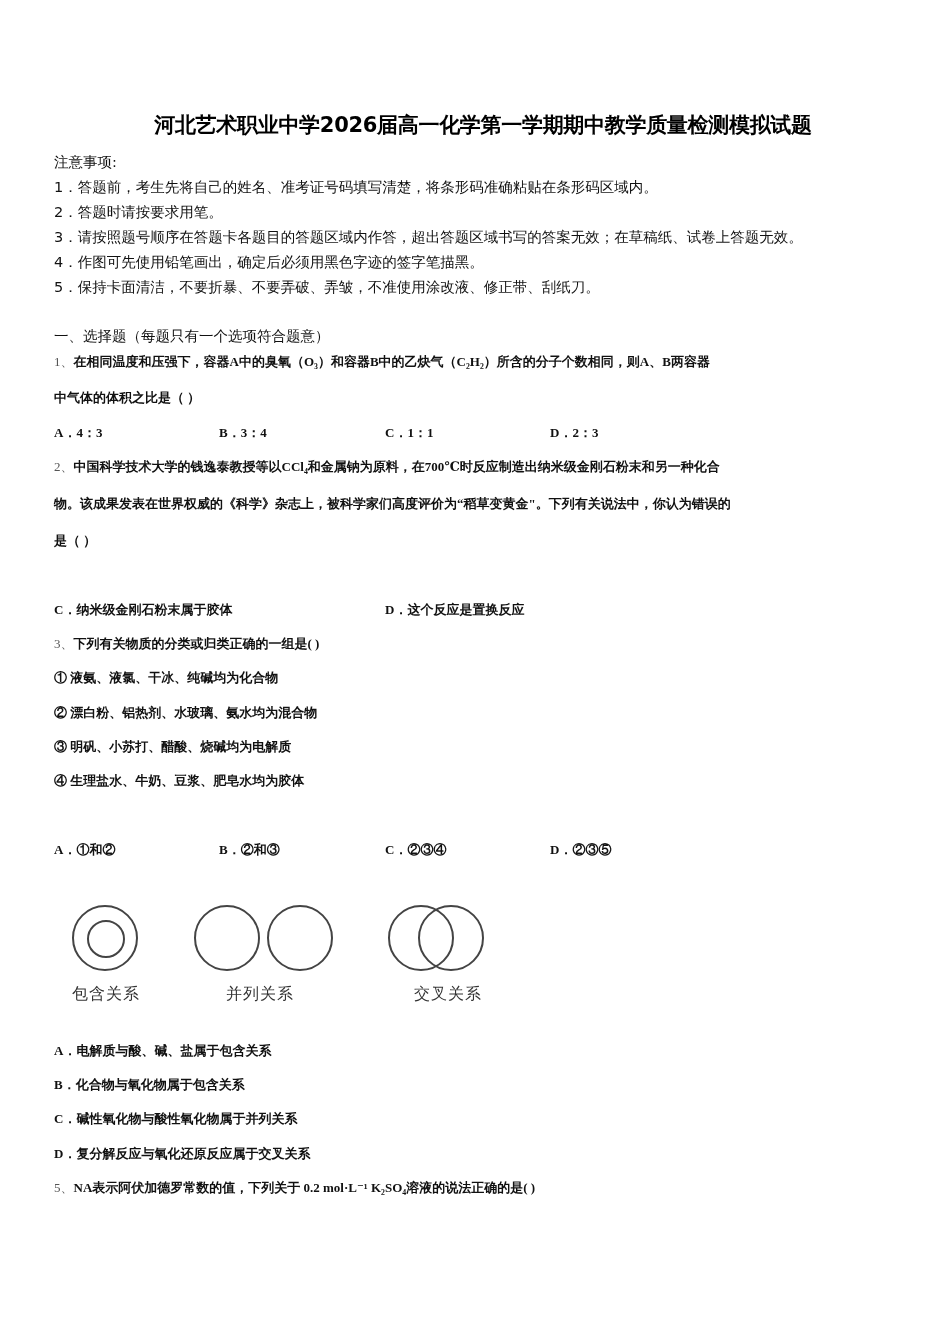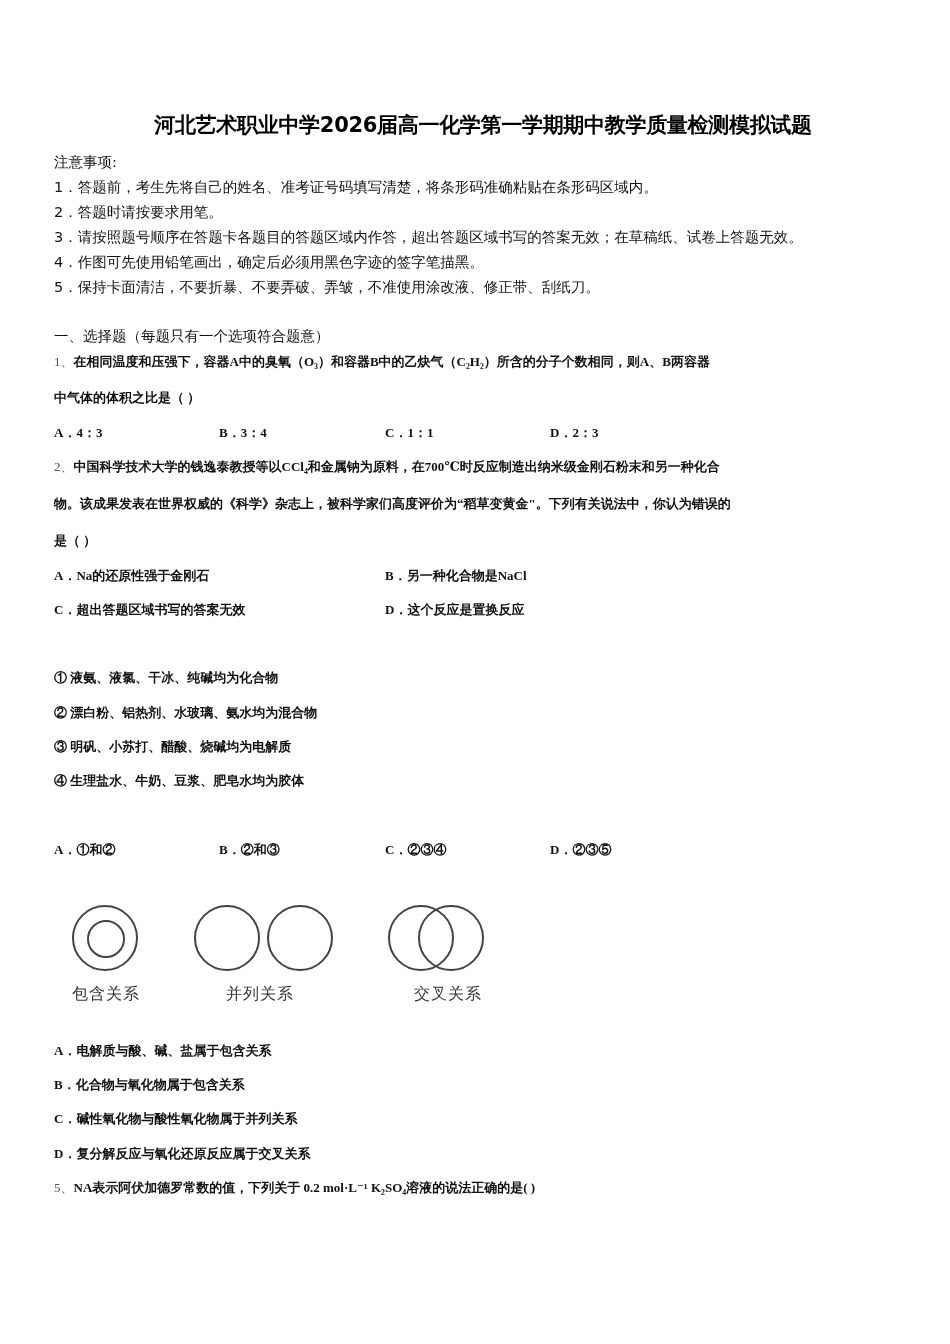--- a/index.html
+++ b/index.html
@@ -53,29 +53,28 @@
     <span class="opt" style="left:165px">B．3：4</span>
     <span class="opt" style="left:331px">C．1：1</span>
     <span class="opt" style="left:496px">D．2：3</span>
   </div>
 
   <div class="line bold" style="top:458px">
     <span class="qnum">2、</span><span>中国科学技术大学的钱逸泰教授等以CCl₄和金属钠为原料，在700℃时反应制造出纳米级金刚石粉末和另一种化合</span>
   </div>
   <div class="line bold" style="top:495px">物。该成果发表在世界权威的《科学》杂志上，被科学家们高度评价为“稻草变黄金"。下列有关说法中，你认为错误的</div>
   <div class="line bold" style="top:532px">是（    ）</div>
-  <div class="line bold" style="top:567px; width:860px; height:18px">
-    <span class="opt" style="left:0">A．Na的还原性强于金刚石</span>
-    <span class="opt" style="left:331px">B．另一种化合物是NaCl</span>
-  </div>
   <div class="line bold" style="top:601px; width:860px; height:18px">
-    <span class="opt" style="left:0">C．超出答题区域书写的答案无效</span>
+    <span class="opt" style="left:0">C．纳米级金刚石粉末属于胶体</span>
     <span class="opt" style="left:331px">D．这个反应是置换反应</span>
   </div>
 
+  <div class="line bold" style="top:635px">
+    <span class="qnum">3、</span><span>下列有关物质的分类或归类正确的一组是(   )</span>
+  </div>
   <div class="line bold" style="top:669px">① 液氨、液氯、干冰、纯碱均为化合物</div>
   <div class="line bold" style="top:704px">② 漂白粉、铝热剂、水玻璃、氨水均为混合物</div>
   <div class="line bold" style="top:738px">③ 明矾、小苏打、醋酸、烧碱均为电解质</div>
   <div class="line bold" style="top:772px">④ 生理盐水、牛奶、豆浆、肥皂水均为胶体</div>
   <div class="line bold" style="top:841px; width:860px; height:18px">
     <span class="opt" style="left:0">A．①和②</span>
     <span class="opt" style="left:165px">B．②和③</span>
     <span class="opt" style="left:331px">C．②③④</span>
     <span class="opt" style="left:496px">D．②③⑤</span>
   </div>

